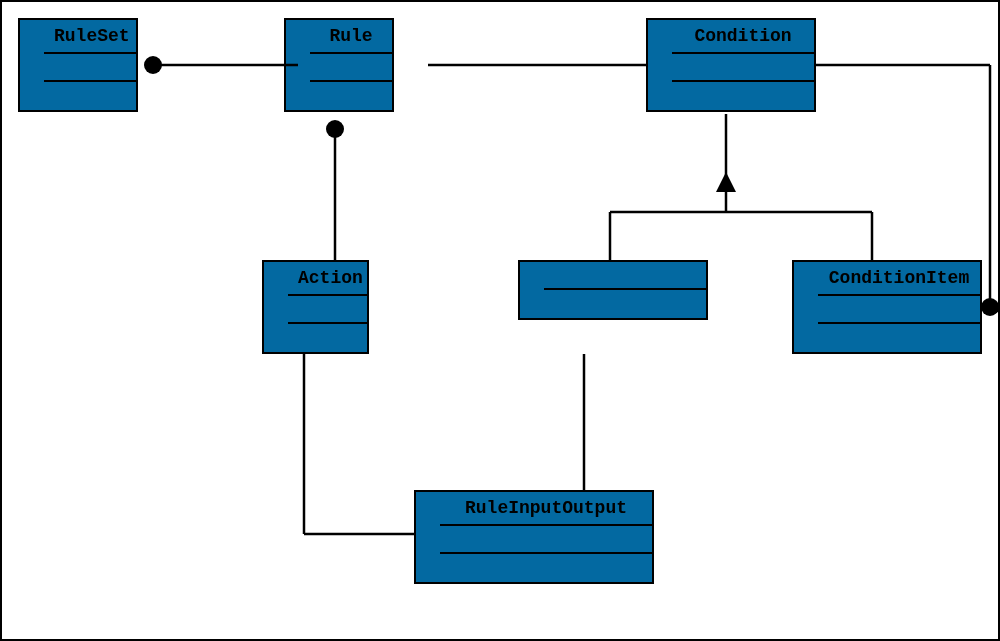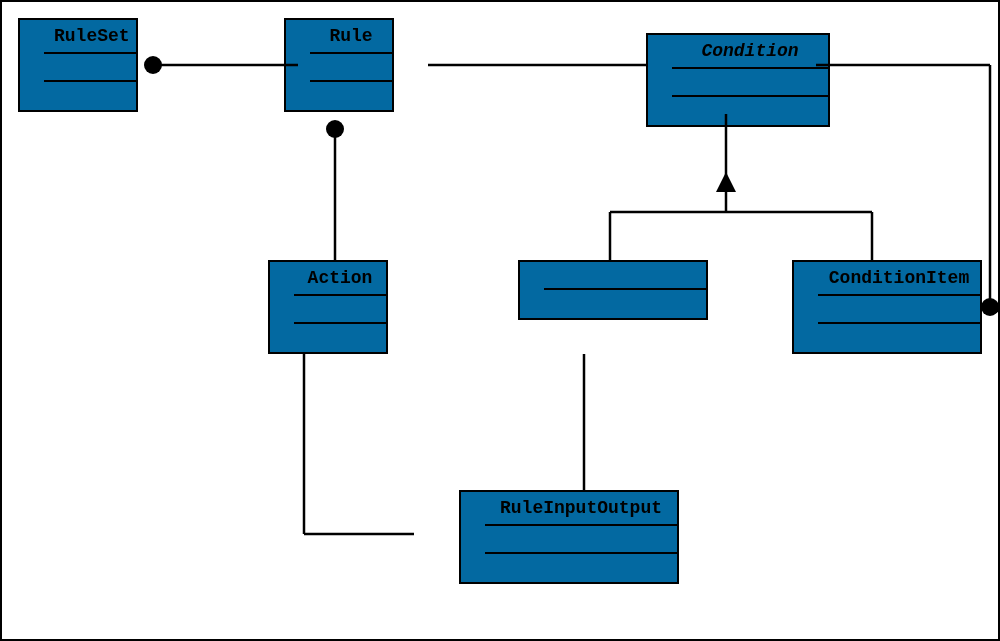--- a/index.html
+++ b/index.html
@@ -46,44 +46,44 @@
   <div class="uml-section"></div>
   <div class="uml-section"></div>
 </div>
 
 <div class="uml-box" style="left:282px; top:16px; width:110px;">
   <div class="uml-title">Rule</div>
   <div class="uml-section"></div>
   <div class="uml-section"></div>
 </div>
 
-<div class="uml-box" style="left:644px; top:31px; width:184px;font-style:italic;">
+<div class="uml-box" style="left:644px; top:16px; width:170px;">
   <div class="uml-title">Condition</div>
   <div class="uml-section"></div>
   <div class="uml-section"></div>
 </div>
 
-<div class="uml-box" style="left:266px; top:258px; width:120px;">
+<div class="uml-box" style="left:260px; top:258px; width:107px;">
   <div class="uml-title">Action</div>
   <div class="uml-section"></div>
   <div class="uml-section"></div>
 </div>
 
 <div class="uml-box" style="left:516px; top:258px; width:190px;">
   <div class="uml-section"></div>
   <div class="uml-section"></div>
 </div>
 
 <div class="uml-box" style="left:790px; top:258px; width:190px;">
   <div class="uml-title">ConditionItem</div>
   <div class="uml-section"></div>
   <div class="uml-section"></div>
 </div>
 
-<div class="uml-box" style="left:412px; top:488px; width:220px;margin-left:45px;">
+<div class="uml-box" style="left:412px; top:488px; width:240px;">
   <div class="uml-title">RuleInputOutput</div>
   <div class="uml-section"></div>
   <div class="uml-section"></div>
 </div>
 
 <svg class="overlay">
 
   <line x1="151" y1="63" x2="296" y2="63" stroke="#000" stroke-width="2.5"></line>
   <circle cx="151" cy="63" r="9" fill="#000"></circle>
 

